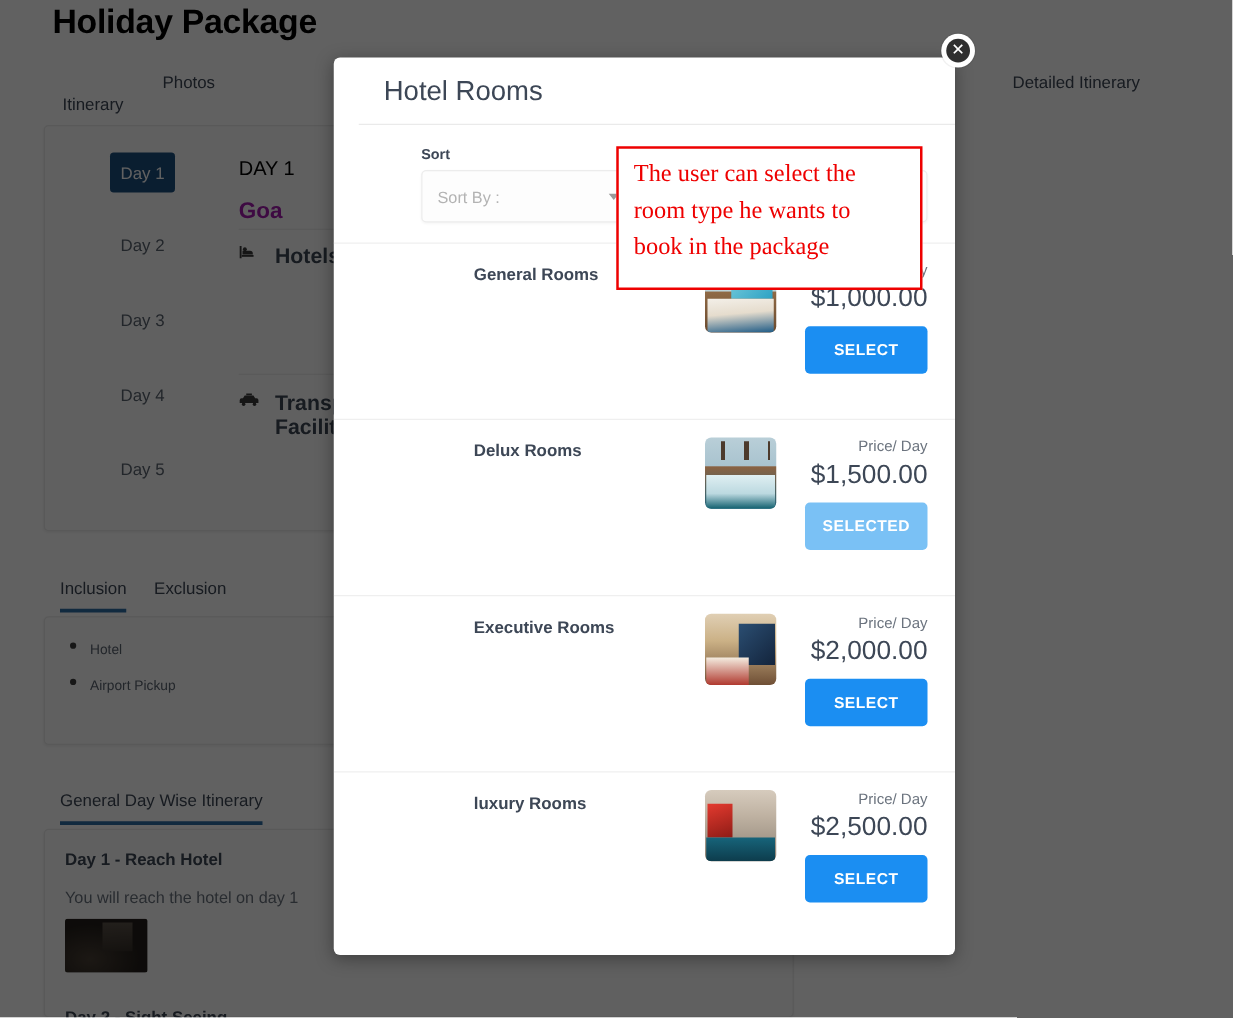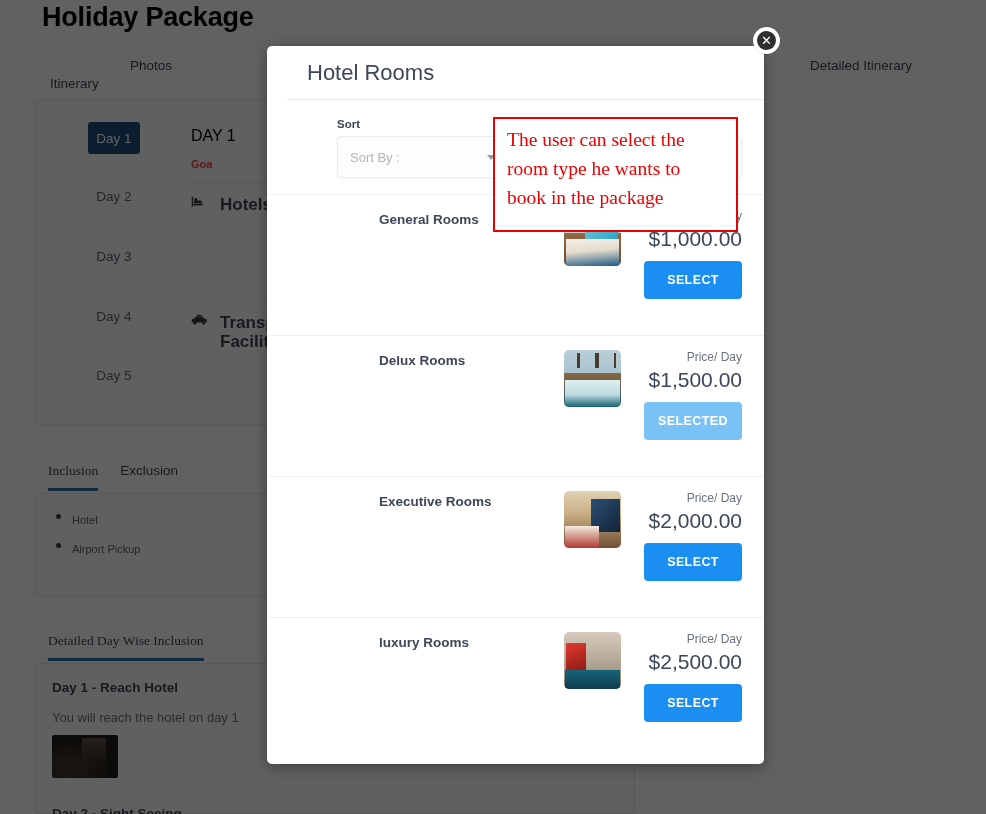--- a/index.html
+++ b/index.html
@@ -44,29 +44,29 @@
     position: absolute; left: 52px; width: 52px; height: 32px;
     display: flex; align-items: center; justify-content: center;
     font-size: 13.5px; color: #5b6470;
   }
   .day-btn.active {
     background: #1b4f7e; color: #ffffff; border-radius: 3px;
     width: 52px; justify-content: center;
   }
 
   .itin-col { position: absolute; left: 155px; }
-  .itin-place { font-size: 11px; font-weight: bold; color: #ef4444; margin-top: 8px; }
+  .itin-place { font-size: 18px; font-weight: bold; color: #a21caf; margin-top: 8px; }
   .itin-sep { position:absolute; left:155px; width: 420px; height: 1px; background:#ececec; }
   .itin-row { position: absolute; left: 155px; display: flex; align-items: flex-start; gap: 11px; }
   .itin-row .ic { width: 18px; height: 16px; display:inline-block; color:#3a3a3a; flex:0 0 auto; }
   .itin-row .lbl { font-size: 17px; font-weight: bold; color: #3d4756; line-height: 19px; max-width: 110px; }
 
   .sub-tabs { position: absolute; display: flex; gap: 22px; }
   .sub-tab { font-size: 13.5px; color: #3d4756; padding-bottom: 9px; }
-  .sub-tab.active { border-bottom: 3px solid #2f6fa6; font-family: Liberation Serif, serif; }
+  .sub-tab.active { border-bottom: 3px solid #2f6fa6; }
 
   .bullets { position:absolute; left: 56px; }
   .bullet { display:flex; align-items:flex-start; gap:11px; font-size:11px; color:#5b6470; height: 29px; }
   .bullet .dot { width:5px; height:5px; border-radius:50%; background:#3d3d3d; flex:0 0 auto;}
 
   .det-title { position:absolute; left:52px; font-size:13.5px; font-weight:bold; color:#3d4756; }
   .det-text { position:absolute; left:52px; font-size:13px; color:#6b737e; }
   .det-thumb {
     position:absolute; left:52px; width: 66px; height: 43px; border-radius:2px;
     background:
@@ -255,21 +255,21 @@
         <span class="dot"></span>
         <span>Hotel</span>
       </div>
       <div class="bullet">
         <span class="dot"></span>
         <span>Airport Pickup</span>
       </div>
     </div>
 
     <div class="sub-tabs" style="left:48px; top:633px;">
-      <div class="sub-tab active">Detailed Day Wise Inclusion</div>
+      <div class="sub-tab active">General Day Wise Itinerary</div>
     </div>
     <div class="card card-detail"></div>
     <div class="det-title" style="top:680px;">Day 1 - Reach Hotel</div>
     <div class="det-text" style="top:710px;">You will reach the hotel on day 1</div>
     <div class="det-thumb" style="top:735px;"></div>
     <div class="det-title2" style="top:806px;">Day 2 - Sight Seeing</div>
   </div>
 
   <div class="overlay"></div>
 

